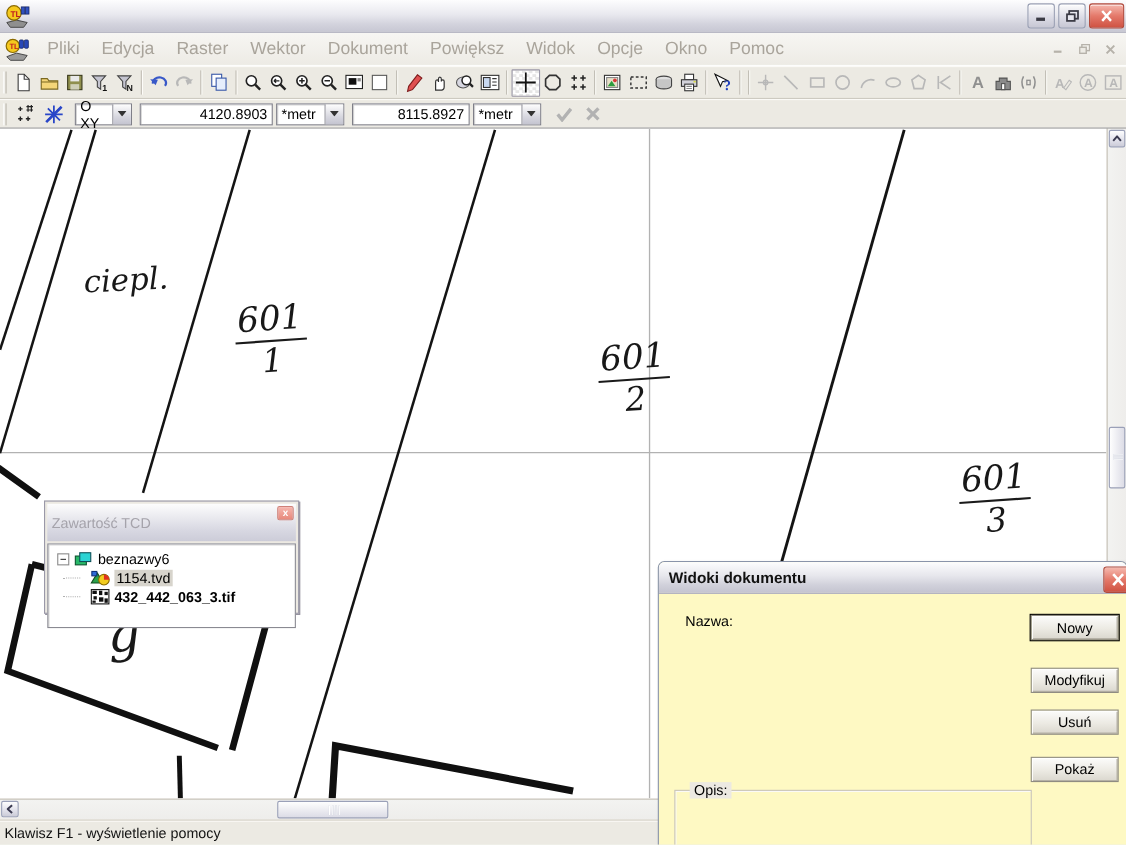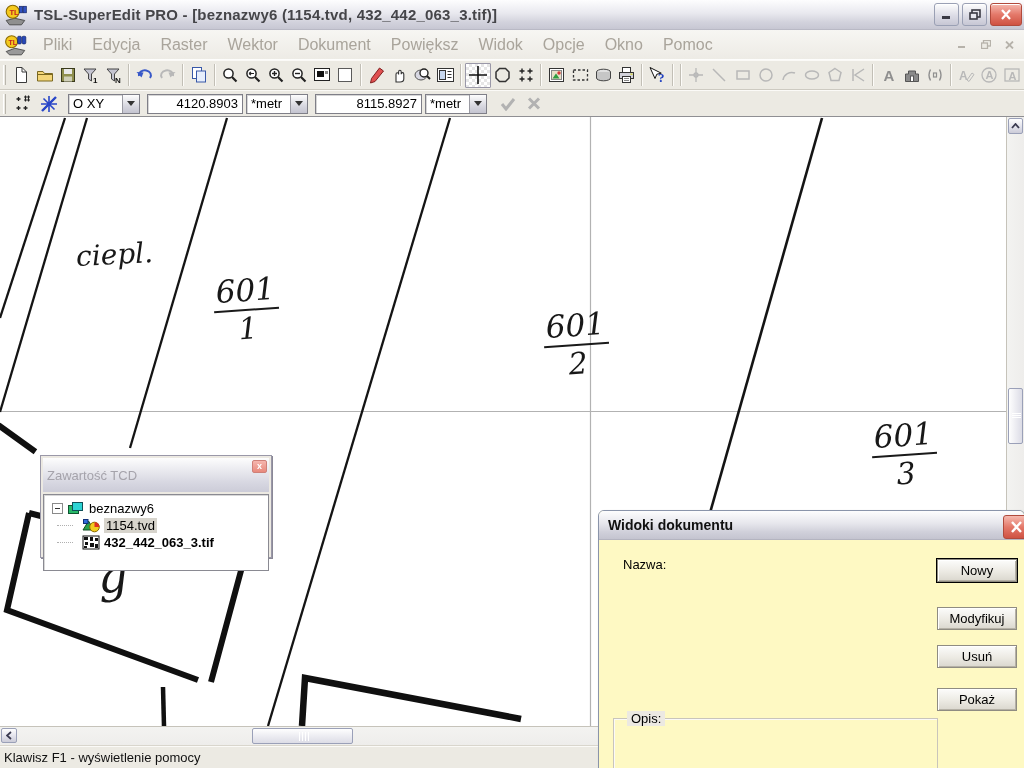--- a/index.html
+++ b/index.html
@@ -130,21 +130,20 @@
 <div id="app">
 
   <div class="titlebar">
     <svg class="appicon" viewBox="0 0 22 22">
       <path d="M2 16 l8 -2 9 2 -3 4 -11 0z" fill="#8f8f8f" stroke="#444" stroke-width="0.8"></path>
       <circle cx="8" cy="8" r="6" fill="#f5c91d" stroke="#8a6a00"></circle>
       <text x="5" y="11" font-size="7" fill="#c02020" font-family="Liberation Sans,sans-serif" font-weight="bold">TL</text>
       <rect x="14" y="3" width="3" height="6" fill="#3050c0" stroke="#102060" stroke-width="0.6"></rect>
       <rect x="17.5" y="3" width="3" height="6" fill="#3050c0" stroke="#102060" stroke-width="0.6"></rect>
     </svg>
-    <span class="title-text">TSL-SuperEdit PRO - [beznazwy6 (1154.tvd, 432_442_063_3.tif)]</span>
     <div class="winbtns">
       <div class="wbtn">
         <svg width="11" height="9" viewBox="0 0 11 9">
             <rect x="1" y="6" width="8" height="3" fill="#3a3a44"></rect>
           </svg>
       </div>
       <div class="wbtn">
         <svg width="12" height="11" viewBox="0 0 12 11">
           <rect x="3" y="1" width="8" height="7" fill="none" stroke="#3a3a44" stroke-width="1.6"></rect>
           <rect x="1" y="4" width="7" height="6" fill="#e8e8f0" stroke="#3a3a44" stroke-width="1.6"></rect>
@@ -453,29 +452,29 @@
           <path d="M2.5 5 h4 M4.5 3 v4 M2.5 14 h4 M4.5 12 v4 M9.5 14 h4 M11.5 12 v4" stroke="#222" stroke-width="1.3"></path>
           <path d="M10 3 h6 M10 6 h6 M11.5 1.5 v6 M14.5 1.5 v6" stroke="#222" stroke-width="1.1"></path>
         </svg>
     </div>
     <div class="tbtn">
       <svg width="20" height="20" viewBox="0 0 20 20">
           <path d="M10 2 V18 M2 10 H18 M4.5 4.5 L15.5 15.5 M15.5 4.5 L4.5 15.5" stroke="#2946c8" stroke-width="1.6"></path>
           <path d="M3 17 L17 3" stroke="#2946c8" stroke-width="2.4"></path>
         </svg>
     </div>
-    <div class="combo" style="width:72px;margin-left:6px;">
+    <div class="combo" style="width:52px;margin-left:6px;">
       <span class="cval">O XY</span>
       <span class="cbtn">
           <svg width="8" height="5" viewBox="0 0 8 5">
             <polygon points="0,0 8,0 4,5" fill="#333"></polygon>
           </svg>
         </span>
     </div>
-    <input class="tinput" style="width: 96px; margin-left: 7px;" value="4120.8903">
+    <input class="tinput" style="width: 121px; margin-left: 7px;" value="4120.8903">
     <div class="combo" style="width:62px;margin-left:3px;">
       <span class="cval">*metr</span>
       <span class="cbtn">
           <svg width="8" height="5" viewBox="0 0 8 5">
             <polygon points="0,0 8,0 4,5" fill="#333"></polygon>
           </svg>
         </span>
     </div>
     <input class="tinput" style="width: 107px; margin-left: 7px;" value="8115.8927">
     <div class="combo" style="width:62px;margin-left:3px;">

